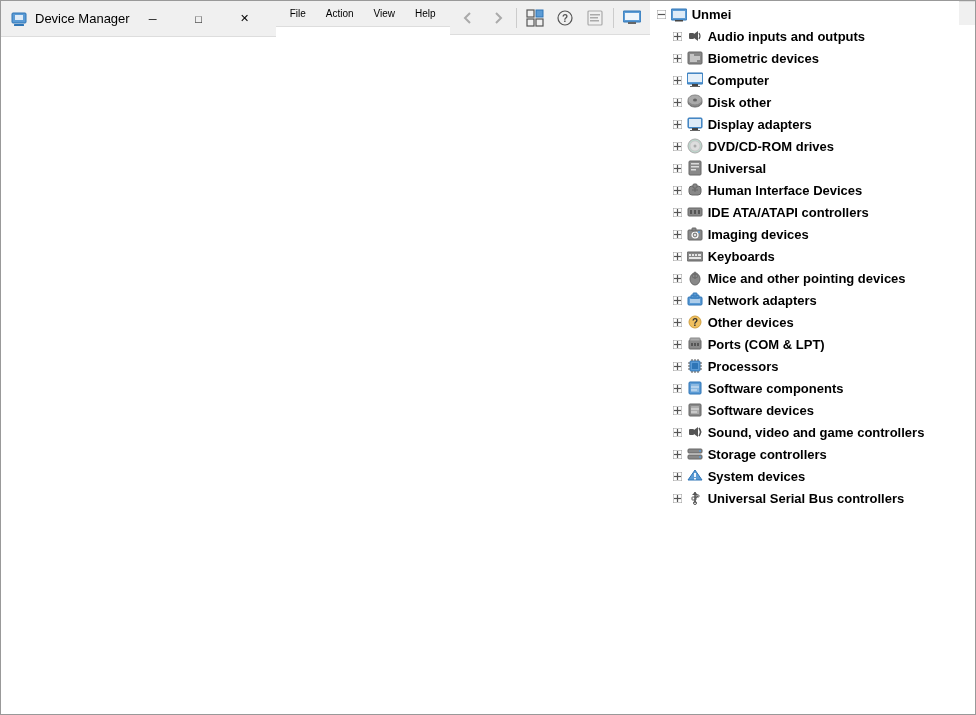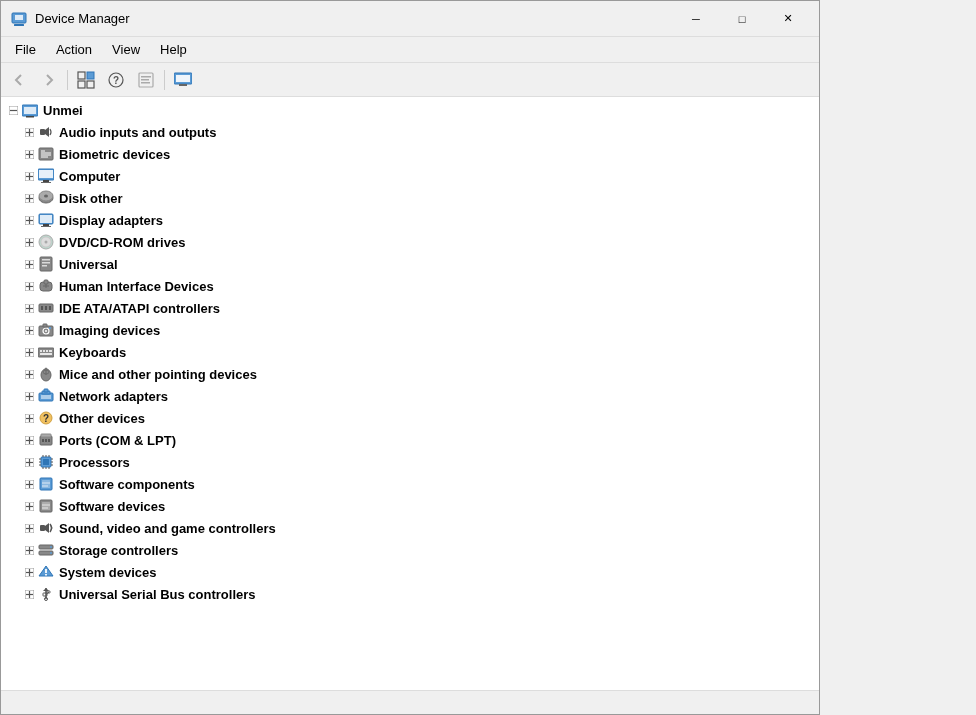--- a/index.html
+++ b/index.html
@@ -4,26 +4,26 @@
   <style>
     * { margin: 0; padding: 0; box-sizing: border-box; }
     body {
       font-family: 'Segoe UI', Tahoma, Geneva, Verdana, sans-serif;
       font-size: 13px;
       background: #f0f0f0;
       user-select: none;
     }
 
     .window {
-      width: 820px;
+      width: 976px;
       height: 715px;
       background: #fff;
       border: 1px solid #999;
       display: flex;
-      flex-direction: column;
+      flex-direction: row;
     }
 
     
     .title-bar {
       background: #f0f0f0;
       height: 36px;
       display: flex;
       align-items: center;
       padding: 0 8px;
       border-bottom: 1px solid #ddd;
@@ -65,21 +65,21 @@
       background: #f0f0f0;
       display: flex;
       align-items: center;
       padding: 0 4px;
       border-bottom: 1px solid #ddd;
       flex-shrink: 0;
     }
     .menu-item {
       padding: 2px 10px;
       cursor: pointer;
-      font-size: 13px;
+      font-size: 10px;
       height: 100%;
       display: flex;
       align-items: center;
     }
 
     
     .toolbar {
       height: 34px;
       background: #f0f0f0;
       display: flex;

